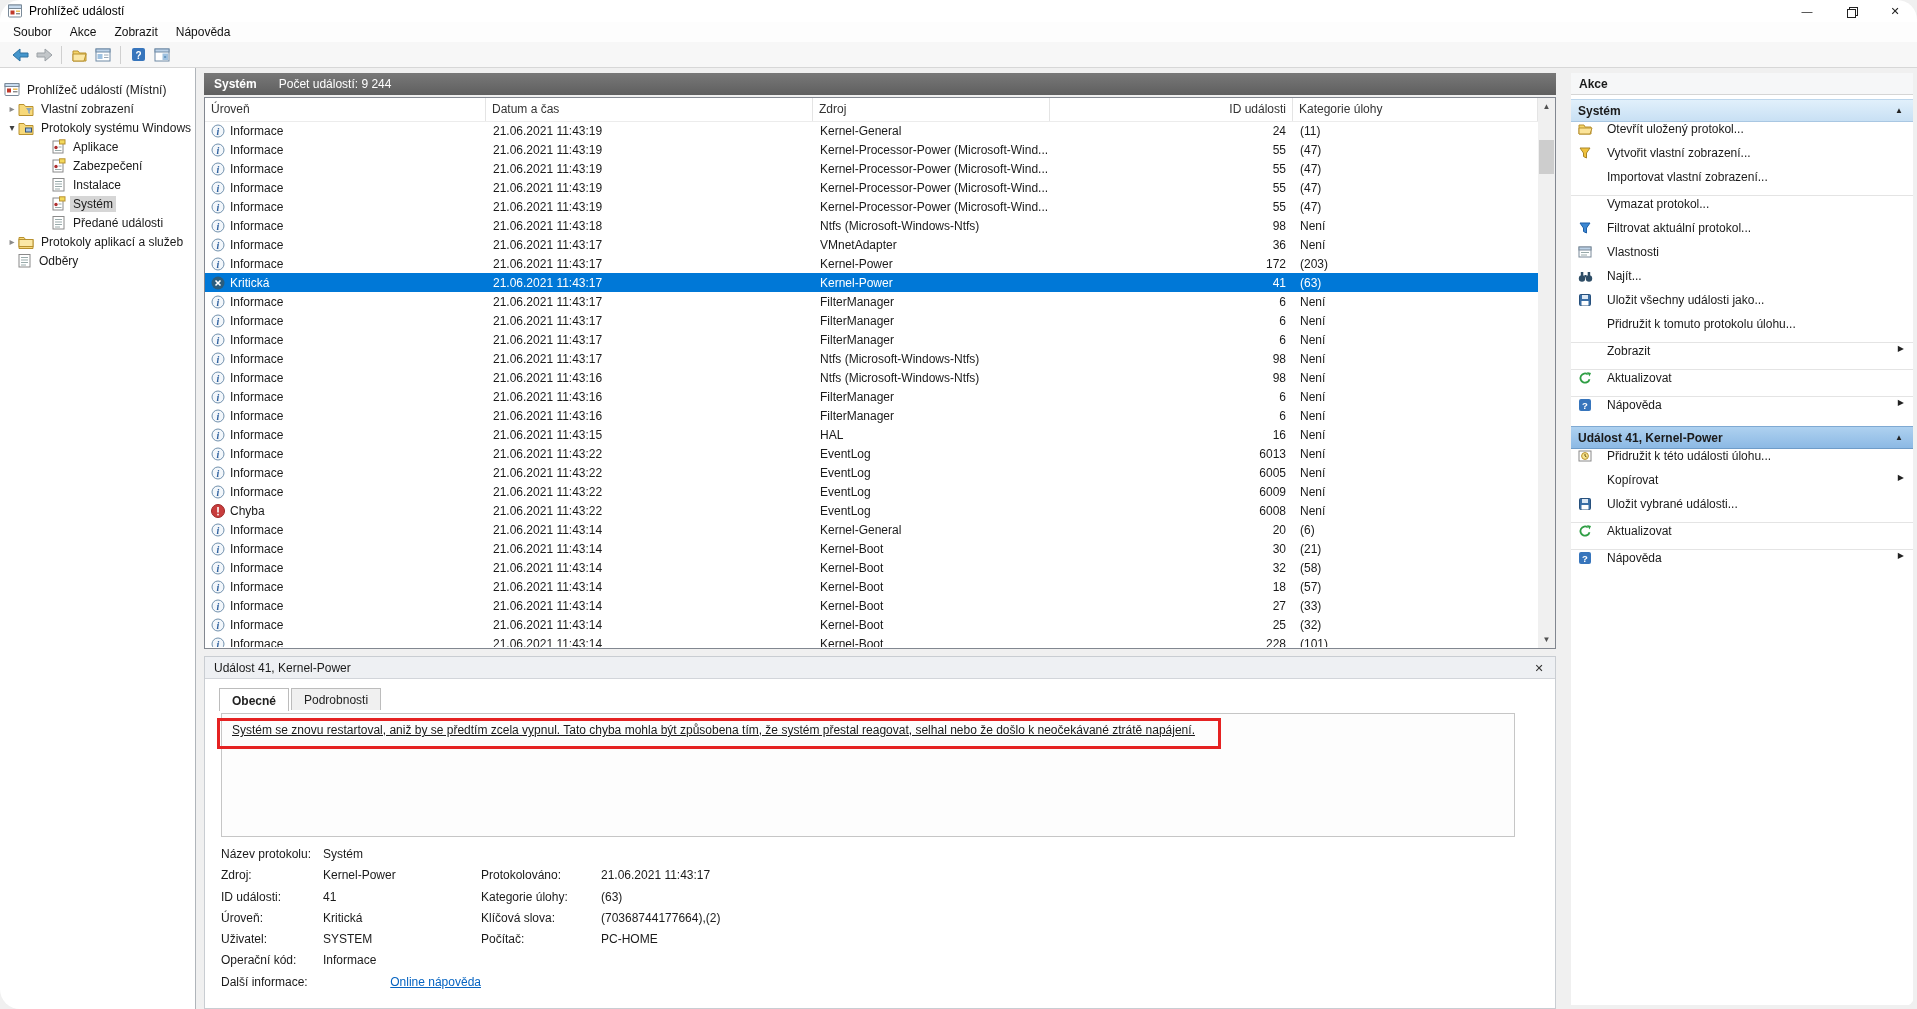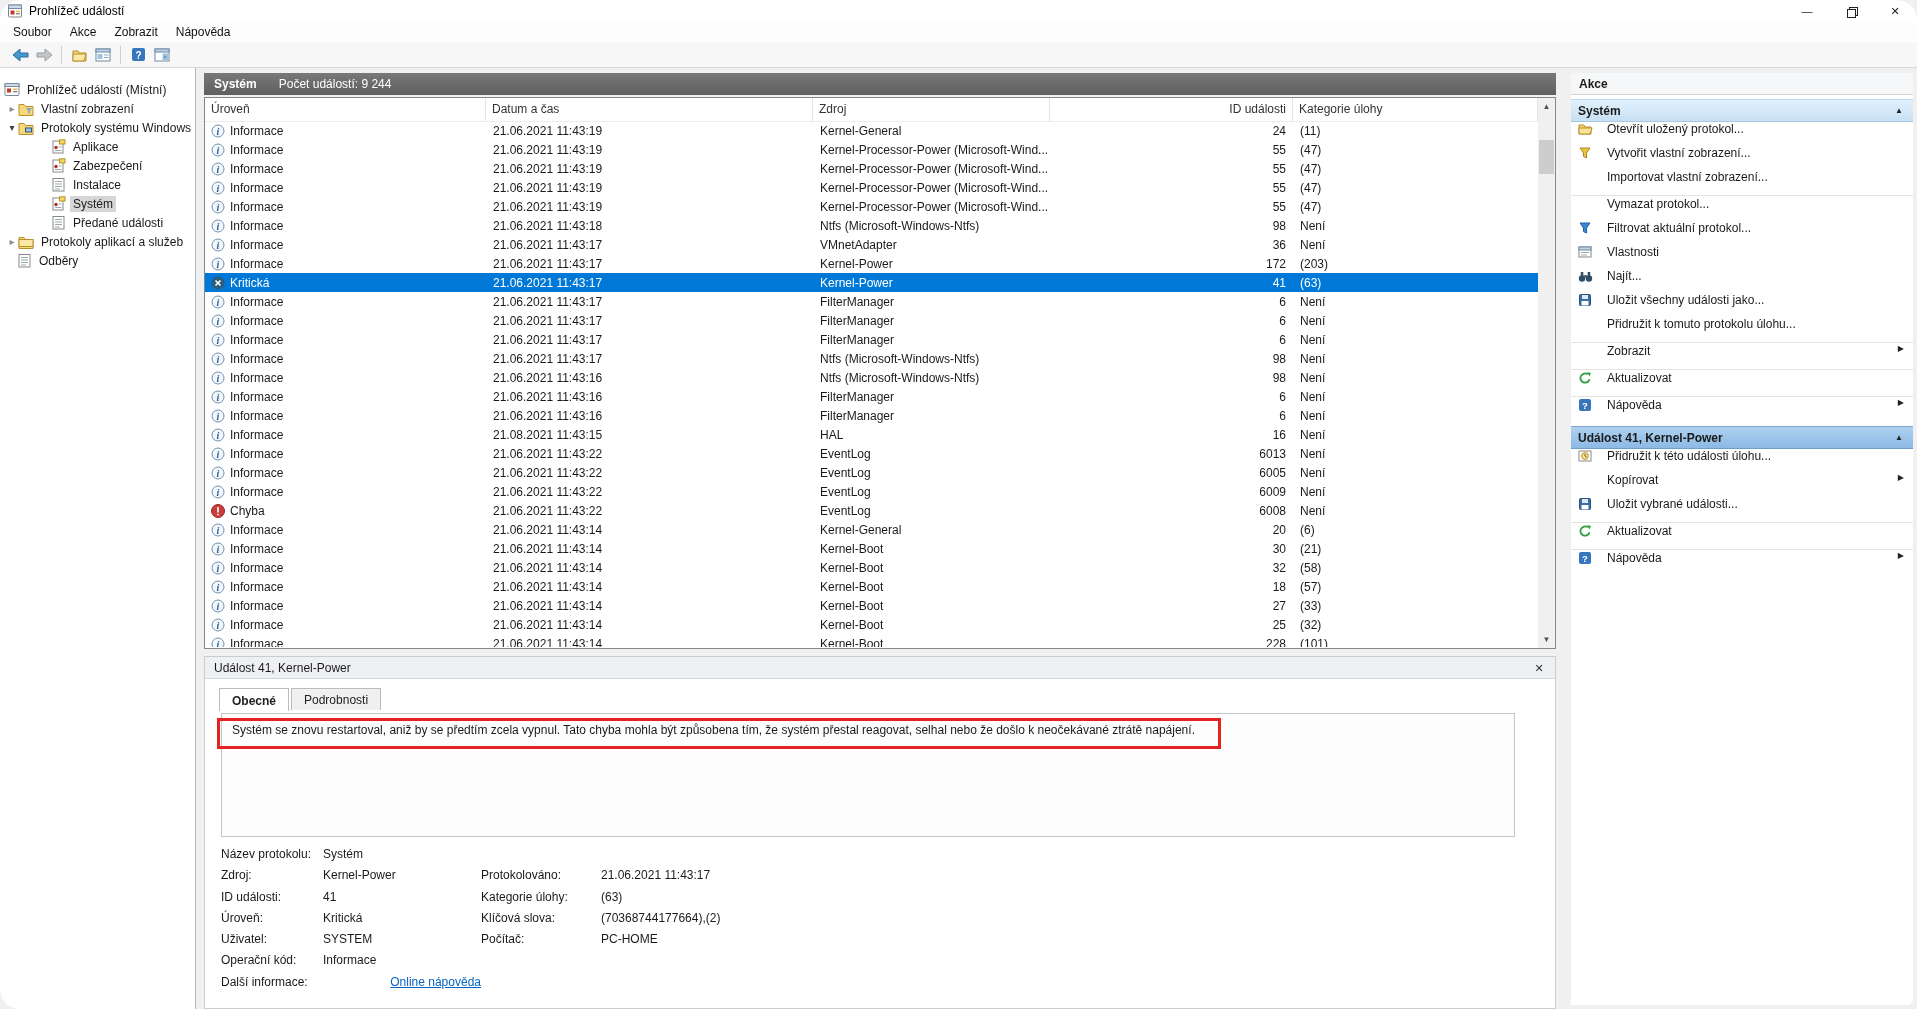--- a/index.html
+++ b/index.html
@@ -56,21 +56,21 @@
   .sb-up{top:0;} .sb-down{bottom:0;}
   .sb-thumb{position:absolute;left:1px;top:42px;width:15px;height:34px;background:#cdcdcd;}
   
   .detail{position:absolute;left:7px;top:588px;width:1352px;height:353px;background:#ffffff;border:1px solid #c9cdd2;box-sizing:border-box;}
   .detail-header{position:absolute;left:0;top:0;width:100%;height:22px;background:#eef0f3;border-bottom:1px solid #d2d5da;
                  display:flex;align-items:center;box-sizing:border-box;padding-left:9px;}
   .detail-close{position:absolute;right:8px;top:3px;width:16px;height:16px;display:flex;align-items:center;justify-content:center;color:#333;font-size:11px;}
   .tabs{position:absolute;left:14px;top:29px;display:flex;align-items:flex-end;height:24px;}
   .tab{padding:4px 12px 3px 12px;border:1px solid #bcbcbc;border-bottom:none;background:#f0f0f0;margin-right:2px;color:#222;}
   .tab.active{background:#fff;position:relative;top:1px;padding-top:5px;font-weight:bold;}
-  .desc-box{position:absolute;left:16px;top:56px;width:1294px;height:124px;background:#fdfdfd;border:1px solid #c6c6c6;box-sizing:border-box;padding:9px 10px;}
+  .desc-box{position:absolute;left:16px;top:56px;width:1294px;height:124px;background:#fdfdfd;border:1px solid #c6c6c6;box-sizing:border-box;padding:9px 10px;text-decoration:underline;}
   .red-annotation{position:absolute;left:12px;top:61px;width:1004px;height:31px;border:3px solid #e52222;box-sizing:border-box;z-index:6;pointer-events:none;}
   .fields{position:absolute;left:16px;top:190px;display:grid;grid-template-columns:102px 158px 120px auto;grid-auto-rows:21.3px;align-items:start;}
   .fields .fl{color:#1a1a1a;} .fields .fv{color:#1a1a1a;}
   .fields .link{color:#0563c1;text-decoration:underline;text-align:right;}
   
   .actions-panel{position:absolute;left:1567px;top:68px;width:350px;height:941px;background:#f0f0f0;}
   .akce-bar{position:absolute;left:4px;top:5px;width:342px;height:22px;background:#f6f7f8;border-bottom:1px solid #d5d5d5;
             display:flex;align-items:center;box-sizing:border-box;padding-left:8px;font-weight:bold;}
   .actions-body{position:absolute;left:4px;top:27px;width:342px;height:910px;background:#ffffff;overflow:hidden;}
   .agroup-header{height:23px;display:flex;align-items:center;box-sizing:border-box;padding-left:7px;margin-top:4px;
@@ -542,21 +542,21 @@
           <div class="lrow">
             <div class="cell c-level" style="width:281px">
               <span style="display:flex">
                 <svg width="14" height="14">
                   <circle cx="7" cy="7" r="6" fill="#f3f7fb" stroke="#7191ad"></circle>
                   <text x="7" y="10.6" text-anchor="middle" font-size="10" font-family="Liberation Serif" font-style="italic" font-weight="bold" fill="#2c5f9e">i</text>
                 </svg>
               </span>
               <span>Informace</span>
             </div>
-            <div class="cell" style="width:327px">21.08.2021 11:43:15</div>
+            <div class="cell" style="width:327px">21.06.2021 11:43:15</div>
             <div class="cell" style="width:237px">HAL</div>
             <div class="cell c-id" style="width:243px">16</div>
             <div class="cell" style="width:245px">Není</div>
           </div>
           <div class="lrow">
             <div class="cell c-level" style="width:281px">
               <span style="display:flex">
                 <svg width="14" height="14">
                   <circle cx="7" cy="7" r="6" fill="#f3f7fb" stroke="#7191ad"></circle>
                   <text x="7" y="10.6" text-anchor="middle" font-size="10" font-family="Liberation Serif" font-style="italic" font-weight="bold" fill="#2c5f9e">i</text>

